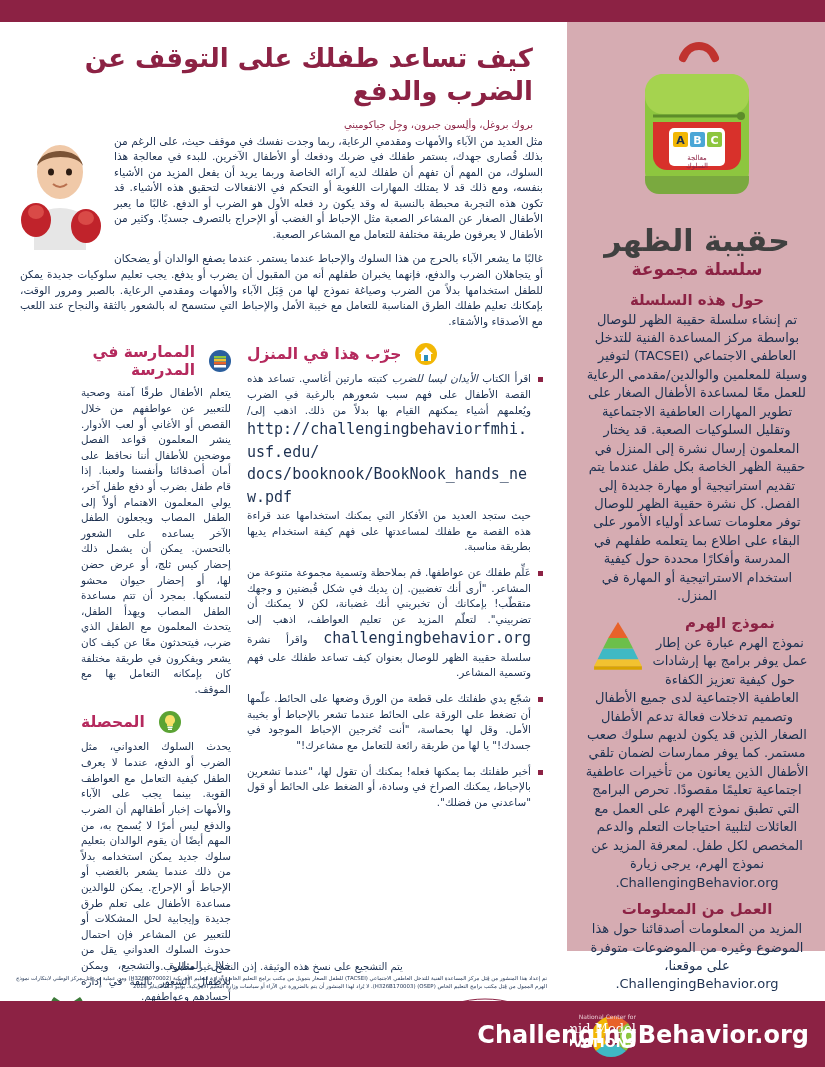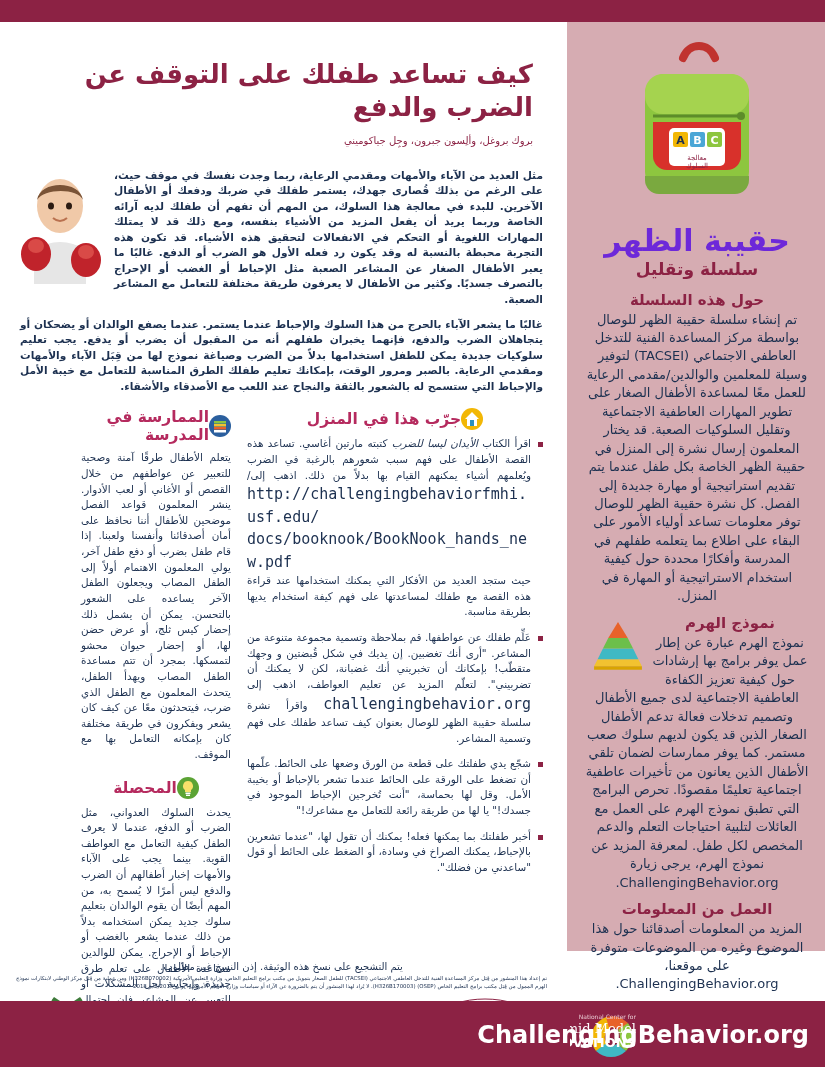--- a/index.html
+++ b/index.html
@@ -24,21 +24,21 @@
     position:absolute; right:0; top:22px; width:258px; height:929px;
     background:#d6acb2;
     padding: 6px 14px 0 16px;
     text-align:center;
     color:#1c3050;
   }
   .backpack-wrap {
     height:195px; display:flex; align-items:center; justify-content:center;
   }
   .sb-title {
-    font-size:30px; font-weight:bold; color:#6d28d9;
+    font-size:30px; font-weight:bold; color:#404040;
     line-height:1.05; margin:2px 0 0 0; letter-spacing:0px;
   }
   .sb-subtitle {
     font-size:17px; font-weight:bold; color:#8c2244;
     margin:2px 0 12px 0;
   }
   .sb-h {
     font-size:15px; font-weight:bold; color:#8c2244;
     margin:8px 0 2px 0;
   }
@@ -48,50 +48,50 @@
   }
   .sb-p .lat { direction:ltr; unicode-bidi:embed; display:inline-block; }
   .pyramid-row { position:relative; }
   .pyramid-icon {
     float:left; margin:2px 0 0 4px; width:62px; height:58px;
   }
 
   
   .main {
     position:absolute; left:0; top:22px; width:567px; height:929px;
-    padding: 22px 24px 0 20px;
+    padding: 6px 24px 0 20px;
   }
   .title {
     font-size:26px; font-weight:bold; color:#8c2244;
     text-align:right; line-height:1.28; margin: 14px 10px 0 0;
     letter-spacing:0.5px;
   }
   .byline {
     font-size:10px; color:#8c2244; text-align:right;
     margin: 10px 10px 0 0;
   }
   .intro-block {
-    margin-top:22px; position:relative; min-height:150px;font-weight:bold;
+    margin-top:4px; position:relative; min-height:150px;
   }
   .photo {
     float:left; width:86px; height:112px; margin: 4px 8px 4px 0;
     position:relative; overflow:hidden;
   }
   .para {
     font-size:10.6px; line-height:1.47; color:#1c3050;
     text-align:justify; margin:0 0 9px 0;
   }
 
   
   .cols { display:flex; gap:16px; margin-top:10px; }
   .col-right { width:296px; }
   .col-left  { width:150px; }
 
   .sec-head {
-    display:flex; align-items:center; gap:0; justify-content:center;
+    display:flex; align-items:center; gap:14px; justify-content:flex-end;
     margin: 4px 0 6px 0;
   }
   .sec-head h3 {
     font-size:15.5px; font-weight:bold; color:#b52a5e; margin:0;
   }
   .sec-head.school h3 { color:#b52a5e; }
   .ico {
     width:22px; height:22px; border-radius:50%;
     display:inline-block; flex:0 0 auto; position:relative;
   }
@@ -175,21 +175,21 @@
         <text x="80" y="132" font-size="7" fill="#8c2244" text-anchor="middle" font-family="DejaVu Sans, sans-serif">السلوك</text>
 
         <path d="M36 80 h88" stroke="#5d8c2a" stroke-width="3" fill="none"></path>
         <circle cx="124" cy="80" r="4" fill="#5d8c2a"></circle>
 
         <path d="M28 140 h104 v4 a14 14 0 0 1 -14 14 h-76 a14 14 0 0 1 -14 -14 z" fill="#7aa93f"></path>
       </svg>
     </div>
 
     <div class="sb-title">حقيبة الظهر</div>
-    <div class="sb-subtitle">سلسلة وتقليل</div>
+    <div class="sb-subtitle">سلسلة مجموعة</div>
 
     <div class="sb-h">حول هذه السلسلة</div>
     <p class="sb-p">تم إنشاء سلسلة حقيبة الظهر للوصال بواسطة مركز المساعدة الفنية للتدخل العاطفي الاجتماعي (TACSEI) لتوفير وسيلة للمعلمين والوالدين/مقدمي الرعاية للعمل معًا لمساعدة الأطفال الصغار على تطوير المهارات العاطفية الاجتماعية وتقليل السلوكيات الصعبة. قد يختار المعلمون إرسال نشرة إلى المنزل في حقيبة الظهر الخاصة بكل طفل عندما يتم تقديم استراتيجية أو مهارة جديدة إلى الفصل. كل نشرة حقيبة الظهر للوصال توفر معلومات تساعد أولياء الأمور على البقاء على اطلاع بما يتعلمه طفلهم في المدرسة وأفكارًا محددة حول كيفية استخدام الاستراتيجية أو المهارة في المنزل.</p>
 
     <div class="pyramid-row">
       <svg class="pyramid-icon" viewBox="0 0 70 64">
         <polygon points="8,56 62,56 58,48 12,48" fill="#f2c230"></polygon>
         <polygon points="12,48 58,48 52,36 18,36" fill="#3fb9c4"></polygon>
         <polygon points="18,36 52,36 46,24 24,24" fill="#6cbf4a"></polygon>
         <polygon points="24,24 46,24 35,6" fill="#e8622a"></polygon>

